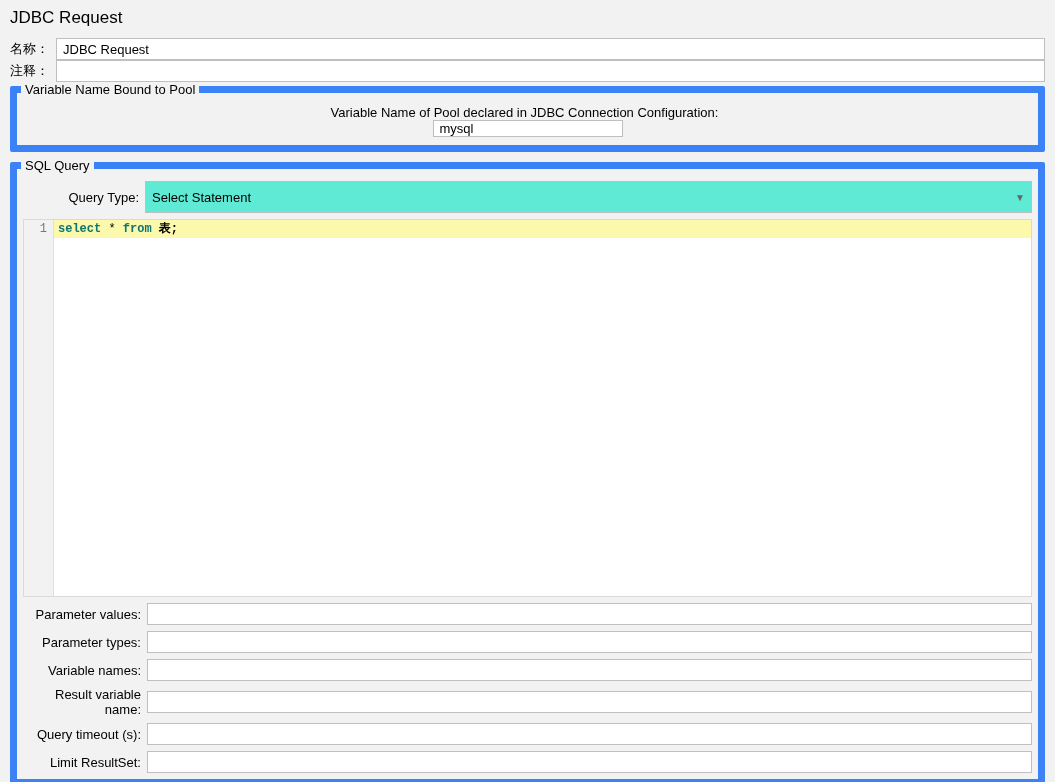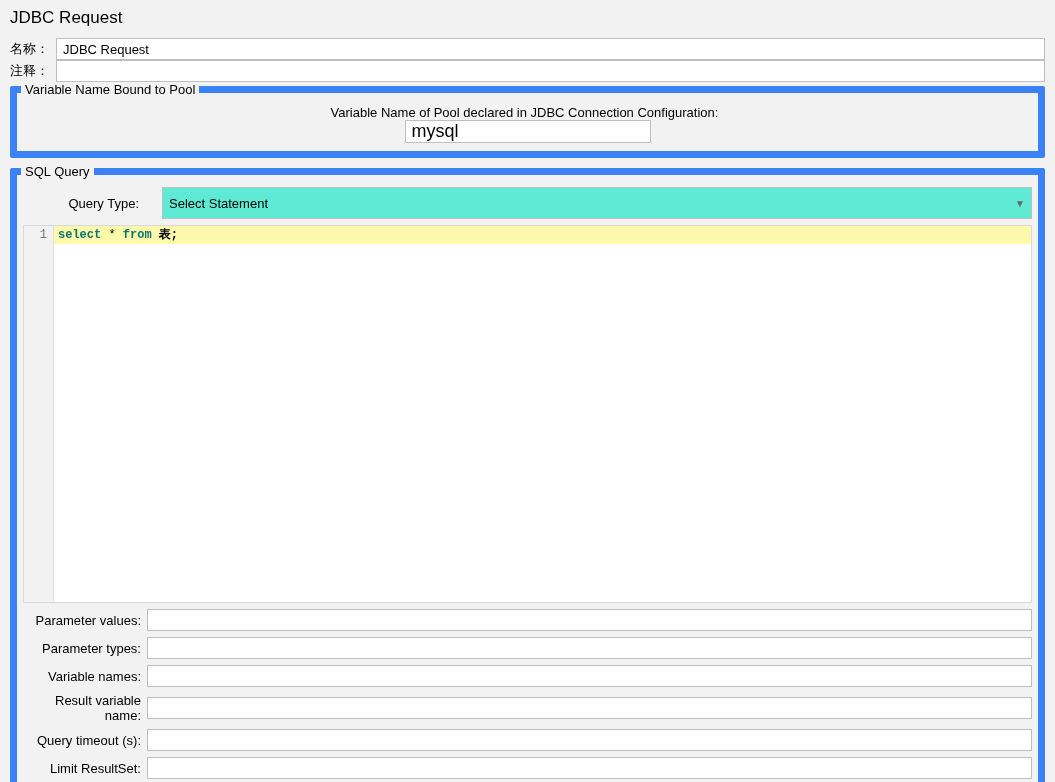--- a/index.html
+++ b/index.html
@@ -6,24 +6,24 @@
 body { font-family: Arial, "Helvetica Neue", sans-serif; font-size: 13px; background: #f2f2f2; color: #000; width: 1055px; height: 782px; overflow: hidden; padding: 8px 10px; }
 .title { font-size: 17px; font-weight: normal; margin-bottom: 10px; }
 .row { display: flex; align-items: center; }
 .row .lbl { width: 42px; text-align: left; margin-right: 4px; font-size: 13px; }
 .row input[type="text"] { flex: 1; height: 22px; border: 1px solid #bfbfbf; background: #fff; padding: 0 6px; font-size: 13px; font-family: inherit; }
 fieldset { border: 7px solid #3b82f6; border-radius: 2px; padding: 6px 6px 8px 6px; margin-bottom: 6px; position: relative; }
 fieldset legend { font-size: 13px; padding: 0 4px; background: #f2f2f2; margin-left: -2px;}
 .flabel { font-size: 13px; }
 .frow { display: flex; align-items: center; margin-top: 2px; flex-direction: column; }
 .frow .flabel { margin-right: 6px; }
-.frow input[type="text"] { flex: 1; height: 37px; border: 1px solid #bfbfbf; background: #fff; padding: 0 6px; font-size: 18px; font-family: inherit; }
+.frow input[type="text"] { flex: 1; height: 37px; border: 1px solid #bfbfbf; background: #fff; padding: 0 6px; font-size: 13px; font-family: inherit; }
 .sql-fieldset { padding: 4px 6px 6px 6px; }
 .qt-row { display: flex; align-items: center; margin: 4px 0 6px 0; }
-.qt-row .qlabel { width: 116px; text-align: right; margin-right: 23px; font-size: 13px; }
+.qt-row .qlabel { width: 116px; text-align: right; margin-right: 6px; font-size: 13px; }
 .select-wrap { flex: 1; height: 32px; border: 1px solid #bfbfbf; background: #5eead4; display: flex; align-items: center; justify-content: space-between; padding: 0 6px; cursor: default; }
 .select-wrap .arrow { color: #666; font-size: 10px; }
 .query-lbl { text-align: center; font-size: 13px; margin-bottom: 2px; }
 .editor { display: flex; height: 378px; border: 1px solid #d9d9d9; background: #fff; }
 .gutter { width: 30px; background: #f2f2f2; text-align: right; padding: 2px 6px 0 0; color: #777; font-family: Menlo, Monaco, "Courier New", monospace; font-size: 12px; border-right: 1px solid #e0e0e0; }
 .code { flex: 1; font-family: Menlo, Monaco, "Courier New", monospace; font-size: 12px; }
 .codeline { background: #fcf8ac; padding: 2px 4px; line-height: 14px; white-space: pre; }
 .kw { color: #0f766e; font-weight: bold; }
 .star { color: #000; }
 .punct { color: #000; font-weight: bold; }

